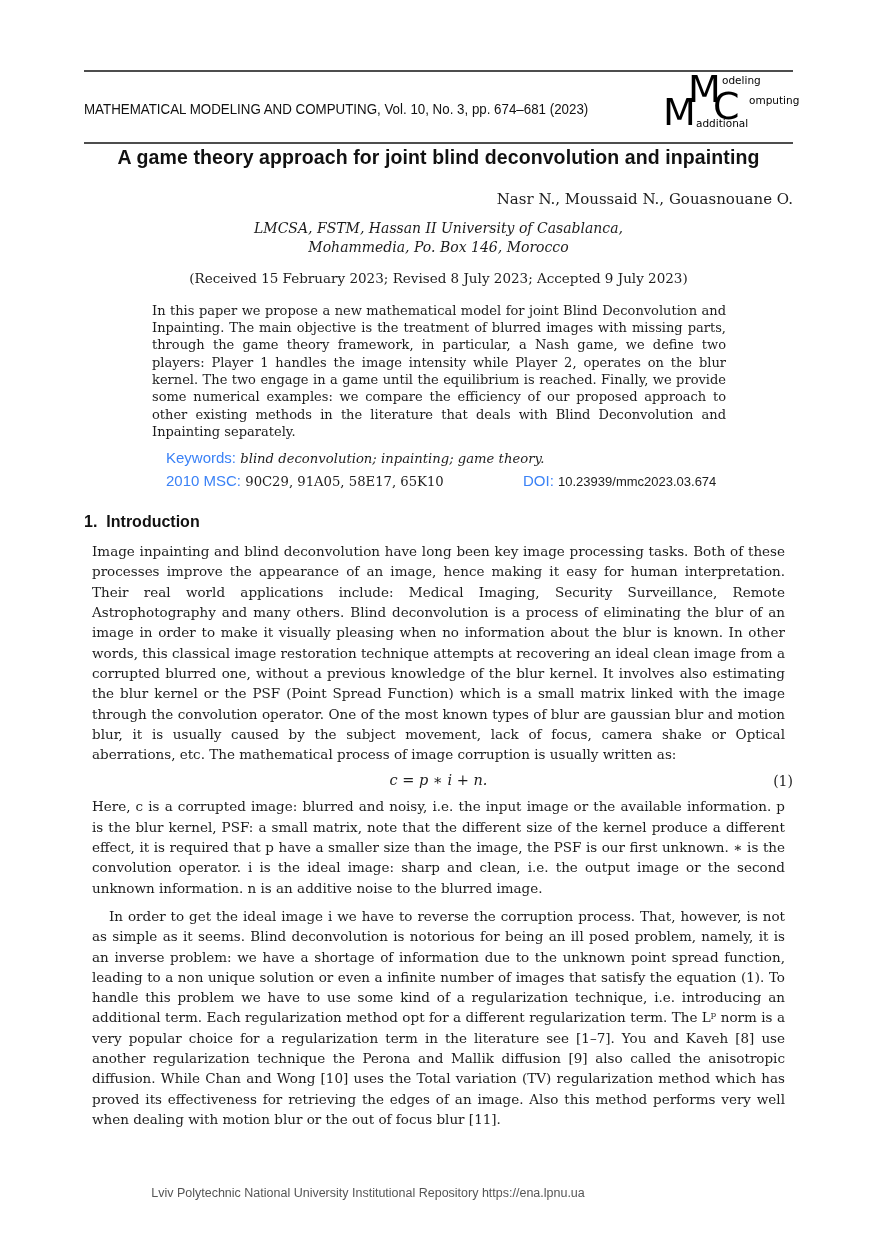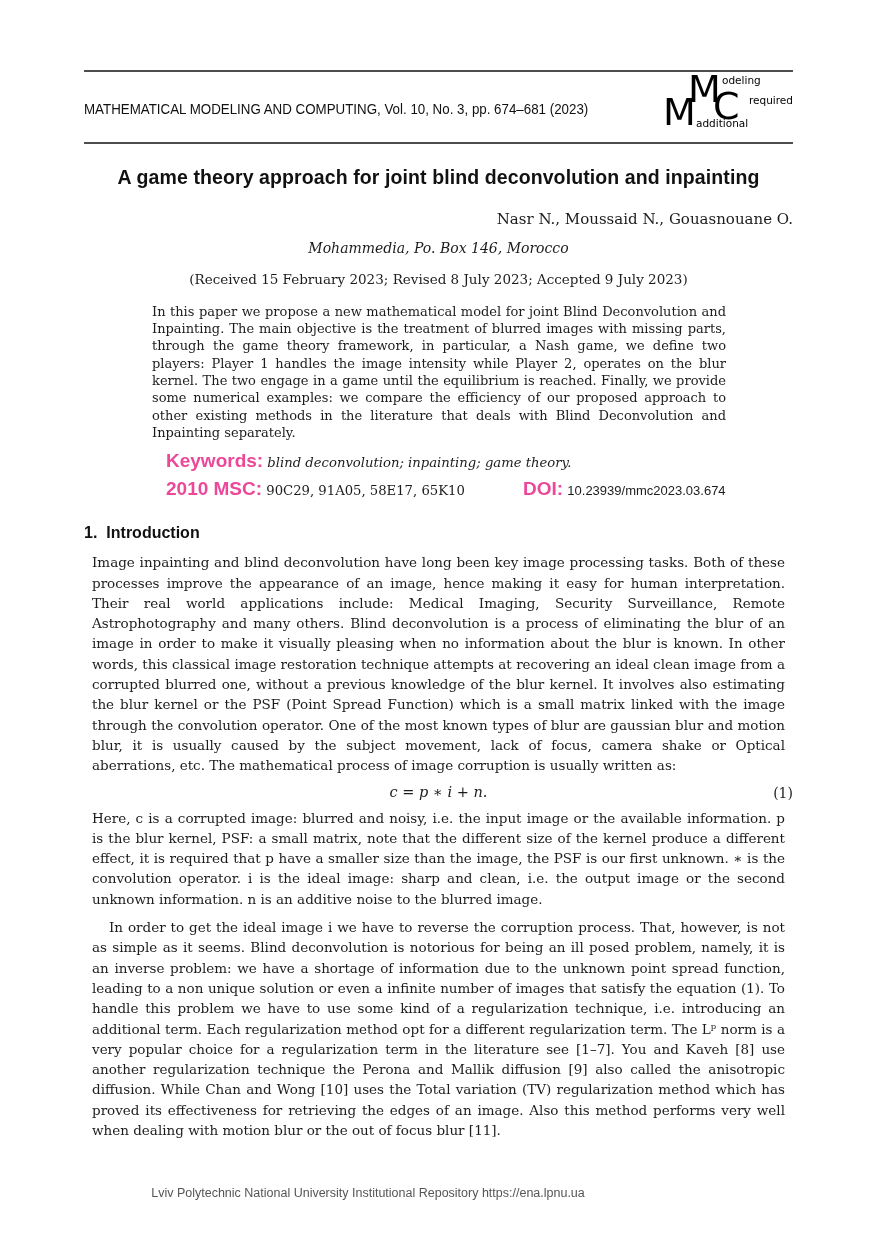--- a/index.html
+++ b/index.html
@@ -22,35 +22,35 @@
   .logo span { position:absolute; line-height:1; display:block; }
   .logo .big { font-size:38px; }
   .logo .small { font-size:10.5px; }
   .logo .m1 { left:3px;  top:21px; }
   .logo .m2 { left:28px; top:-2px; }
   .logo .cc { left:53px; top:15px; }
   .logo .w-modeling     { left:62px; top:3px;  }
   .logo .w-computing    { left:89px; top:23px; }
   .logo .w-mathematical { left:36px; top:46px; }
 
-  .main { position:absolute; left:84px; top:162px; width:709px; }
+  .main { position:absolute; left:84px; top:142px; width:709px; }
   .title {
     margin:4px 0 0; text-align:center;
     font-family:"Liberation Sans", sans-serif; font-size:19.5px; font-weight:700;
     color:#111; letter-spacing:0.1px;
   }
   .authors { margin-top:21px; text-align:right; font-size:15px; }
   .affiliation { margin-top:11px; text-align:center; font-style:italic; font-size:14px; line-height:1.35; }
   .received { margin-top:13px; text-align:center; font-size:13.5px; }
   .abstract {
     margin:16px 67px 0 68px; text-align:justify;
     font-size:13px; line-height:17.3px;
   }
   .meta { margin:9px 0 0 82px; font-size:13.2px; }
-  .label { font-family:"Liberation Sans", sans-serif; font-weight:700; font-size:19px; color:#ec4899; }
+  .label { font-family:"Liberation Sans", sans-serif; font-weight:400; font-size:15px; color:#3b82f6; }
   .kw-val { font-style:italic; }
   .msc-row { position:relative; margin-top:6px; }
   .doi-wrap { position:absolute; left:357px; top:0; }
   .doi-val { font-family:"Liberation Sans", sans-serif; font-size:13px; }
   .section-heading {
     margin:24px 0 10px;
     font-family:"Liberation Sans", sans-serif; font-size:16px; font-weight:700; color:#111;
   }
   .section-heading .sec-num { margin-right:9px; }
   p.body { margin:8px; text-align:justify; font-size:13.5px; line-height:20.3px; }
@@ -74,34 +74,35 @@
 <div class="page">
 
   <div class="rule rule-top"></div>
 
   <div class="journal-line">MATHEMATICAL MODELING AND COMPUTING,  Vol. 10, No. 3, pp. 674–681 (2023)</div>
 
   <div class="logo">
     <span class="big m2">M</span>
     <span class="small w-modeling">odeling</span>
     <span class="big cc">C</span>
-    <span class="small w-computing">required</span>
+    <span class="small w-computing">omputing</span>
     <span class="big m1">M</span>
     <span class="small w-mathematical">additional</span>
   </div>
 
   <div class="rule rule-bottom"></div>
 
   <div class="main">
 
     <h1 class="title">A game theory approach for joint blind deconvolution and inpainting</h1>
 
     <div class="authors">Nasr N., Moussaid N., Gouasnouane O.</div>
 
     <div class="affiliation">
+      <div>LMCSA, FSTM, Hassan II University of Casablanca,</div>
       <div>Mohammedia, Po. Box 146, Morocco</div>
     </div>
 
     <div class="received">(Received 15 February 2023; Revised 8 July 2023; Accepted 9 July 2023)</div>
 
     <p class="abstract">In this paper we propose a new mathematical model for joint Blind Deconvolution and Inpainting. The main objective is the treatment of blurred images with missing parts, through the game theory framework, in particular, a Nash game, we define two players: Player 1 handles the image intensity while Player 2, operates on the blur kernel. The two engage in a game until the equilibrium is reached. Finally, we provide some numerical examples: we compare the efficiency of our proposed approach to other existing methods in the literature that deals with Blind Deconvolution and Inpainting separately.</p>
 
     <div class="meta">
       <div class="kw-row">
         <span class="label">Keywords:</span>

